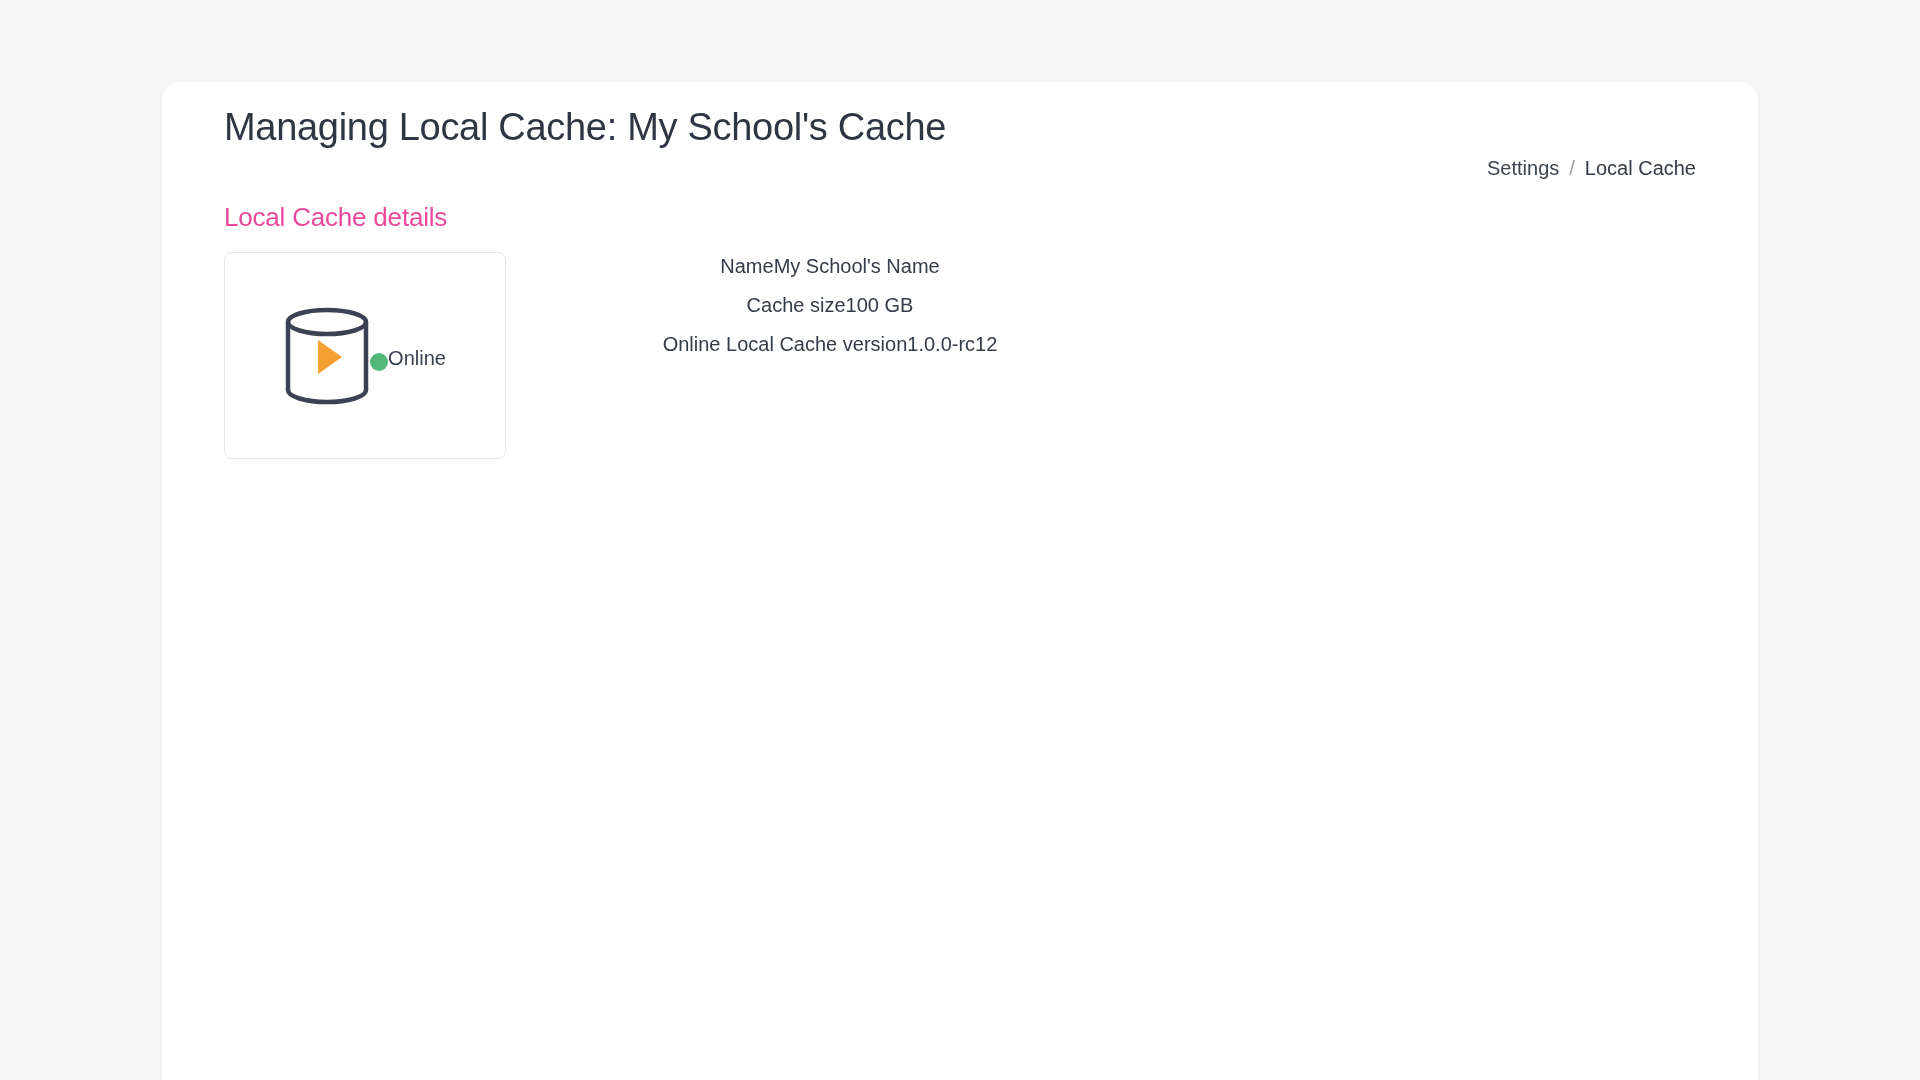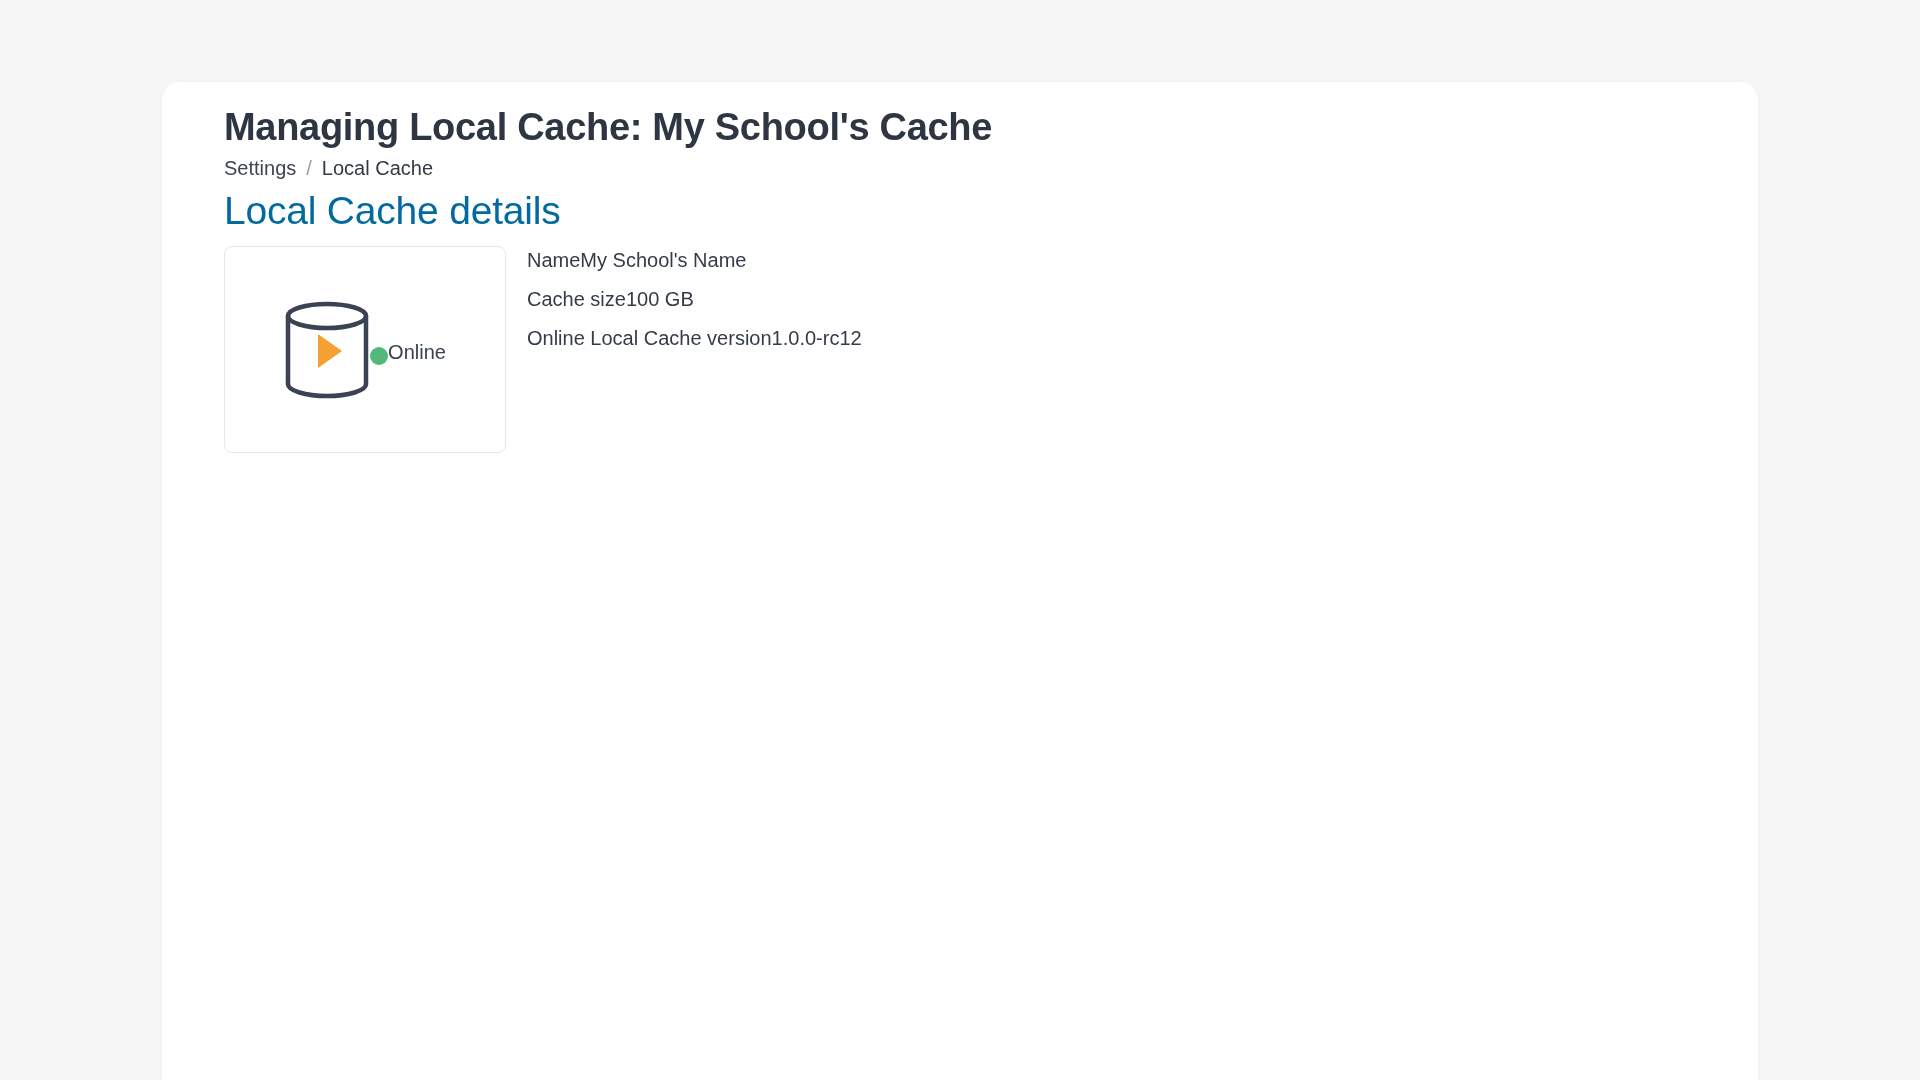--- a/index.html
+++ b/index.html
@@ -9,25 +9,25 @@
   .page { position:relative; width:1920px; height:1080px; background:#f6f6f7; overflow:hidden; }
 
   .panel {
     position:absolute; left:162px; top:82px; width:1596px; height:998px;
     background:#ffffff; border-radius:18px 18px 0 0;
     box-shadow:0 1px 4px rgba(40,45,60,.05);
     padding:22px 62px 0 62px;
   }
 
   .page-title {
-    font-size:38px; line-height:46px; font-weight:700;
+    font-size:38px; line-height:46px; font-weight:400;
     color:#2e3543; letter-spacing:-0.3px;
   }
 
-  .breadcrumb { margin-top:6px; font-size:20px; line-height:25px; color:#3d4452; display:flex; gap:10px; align-items:baseline; }
+  .breadcrumb { margin-top:6px; font-size:20px; line-height:25px; color:#3d4452; display:flex; gap:10px; align-items:baseline;justify-content:flex-end; }
   .breadcrumb a { color:#3d4452; text-decoration:none; cursor:pointer; }
   .breadcrumb .sep { color:#9aa0ab; }
   .breadcrumb .current { font-weight:400; color:#333947; }
 
   .header-actions { position:absolute; top:20px; right:55px; display:flex; gap:11px; height:49px; }
 
   .admin-btn {
     width:252px; height:49px; background:#ffffff;
     border:1px solid #e5e7ea; border-radius:8px;
     display:flex; align-items:center; justify-content:center; gap:10px;
@@ -37,38 +37,38 @@
 
   .kebab-btn {
     width:33px; height:49px; background:#ffffff;
     border:1.5px solid #434a5c; border-radius:9px;
     display:flex; flex-direction:column; align-items:center; justify-content:center; gap:4px;
     cursor:pointer;
   }
   .kebab-btn .dot { width:4px; height:4px; border-radius:50%; background:#434a5c; }
 
   .section-heading {
-    margin-top:12px; font-size:39px; line-height:36px;
-    font-weight:400; color:#0369a1; letter-spacing:-0.2px;
+    margin-top:18px; font-size:26px; line-height:36px;
+    font-weight:400; color:#ec4899; letter-spacing:-0.2px;
   }
 
   .details-layout { margin-top:17px; display:flex; align-items:flex-start; }
 
   .status-card {
     width:282px; height:207px; background:#ffffff;
     border:1px solid #e5e7ea; border-radius:8px;
     display:flex; flex-direction:row; align-items:center; justify-content:center;
   }
   .status-card svg { display:block; }
   .status-dot { margin-top:13px; width:18px; height:18px; border-radius:50%; background:#53b97a; }
   .status-label { margin-top:5px; font-size:20px; line-height:26px; color:#3a4150; }
 
   .details-list { margin-left:21px; width:606px; padding-top:1px; }
   .detail-row {
-    display:flex; justify-content:flex-start; align-items:baseline;
+    display:flex; justify-content:center; align-items:baseline;
     font-size:20px; line-height:26px; margin-bottom:13px; color:#353c49;
   }
   .detail-row .label { text-align:left; }
   .detail-row .value { text-align:right; }
 </style>
 </head>
 <body>
 
 <div class="page">
   <main class="panel">

